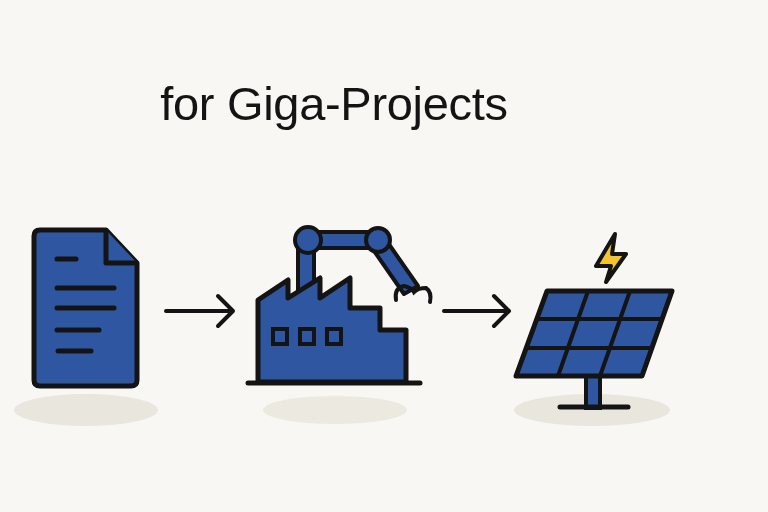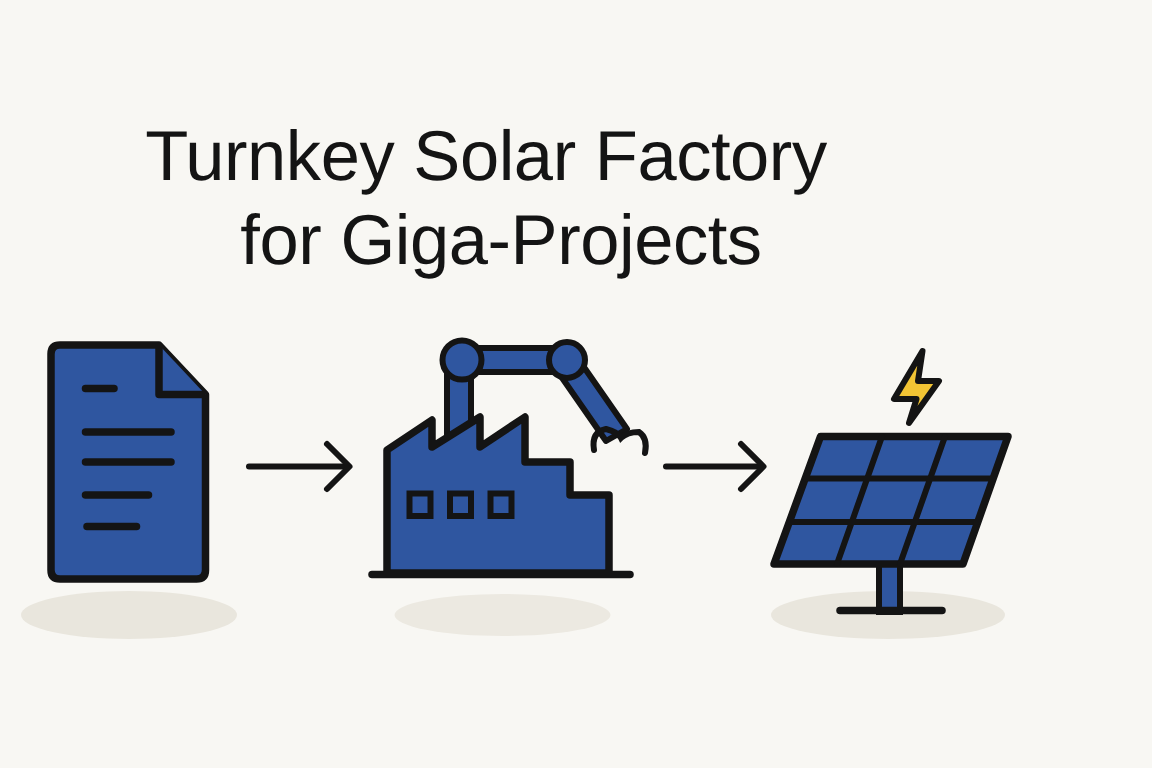--- a/index.html
+++ b/index.html
@@ -21,21 +21,20 @@
     }
     .title .line { display: block; }
     .title .l1 { margin-left: 0; }
     .title .l2 { margin-left: 20px; }
     svg.scene { position: absolute; left: 0; top: 0; }
   </style>
 </head>
 <body>
 
 <div class="title">
-  <span class="line l1">Turnkey Solar Factory</span>
   <span class="line l2">for Giga-Projects</span>
 </div>
 
 <svg class="scene" width="768" height="512" viewBox="0 0 768 512">
 
   <ellipse cx="86" cy="410" rx="72" ry="16" fill="#e9e6dd"></ellipse>
   <ellipse cx="335" cy="410" rx="72" ry="14" fill="#ece9e1"></ellipse>
   <ellipse cx="592" cy="410" rx="78" ry="16" fill="#e9e6dd"></ellipse>
 
   <g>

